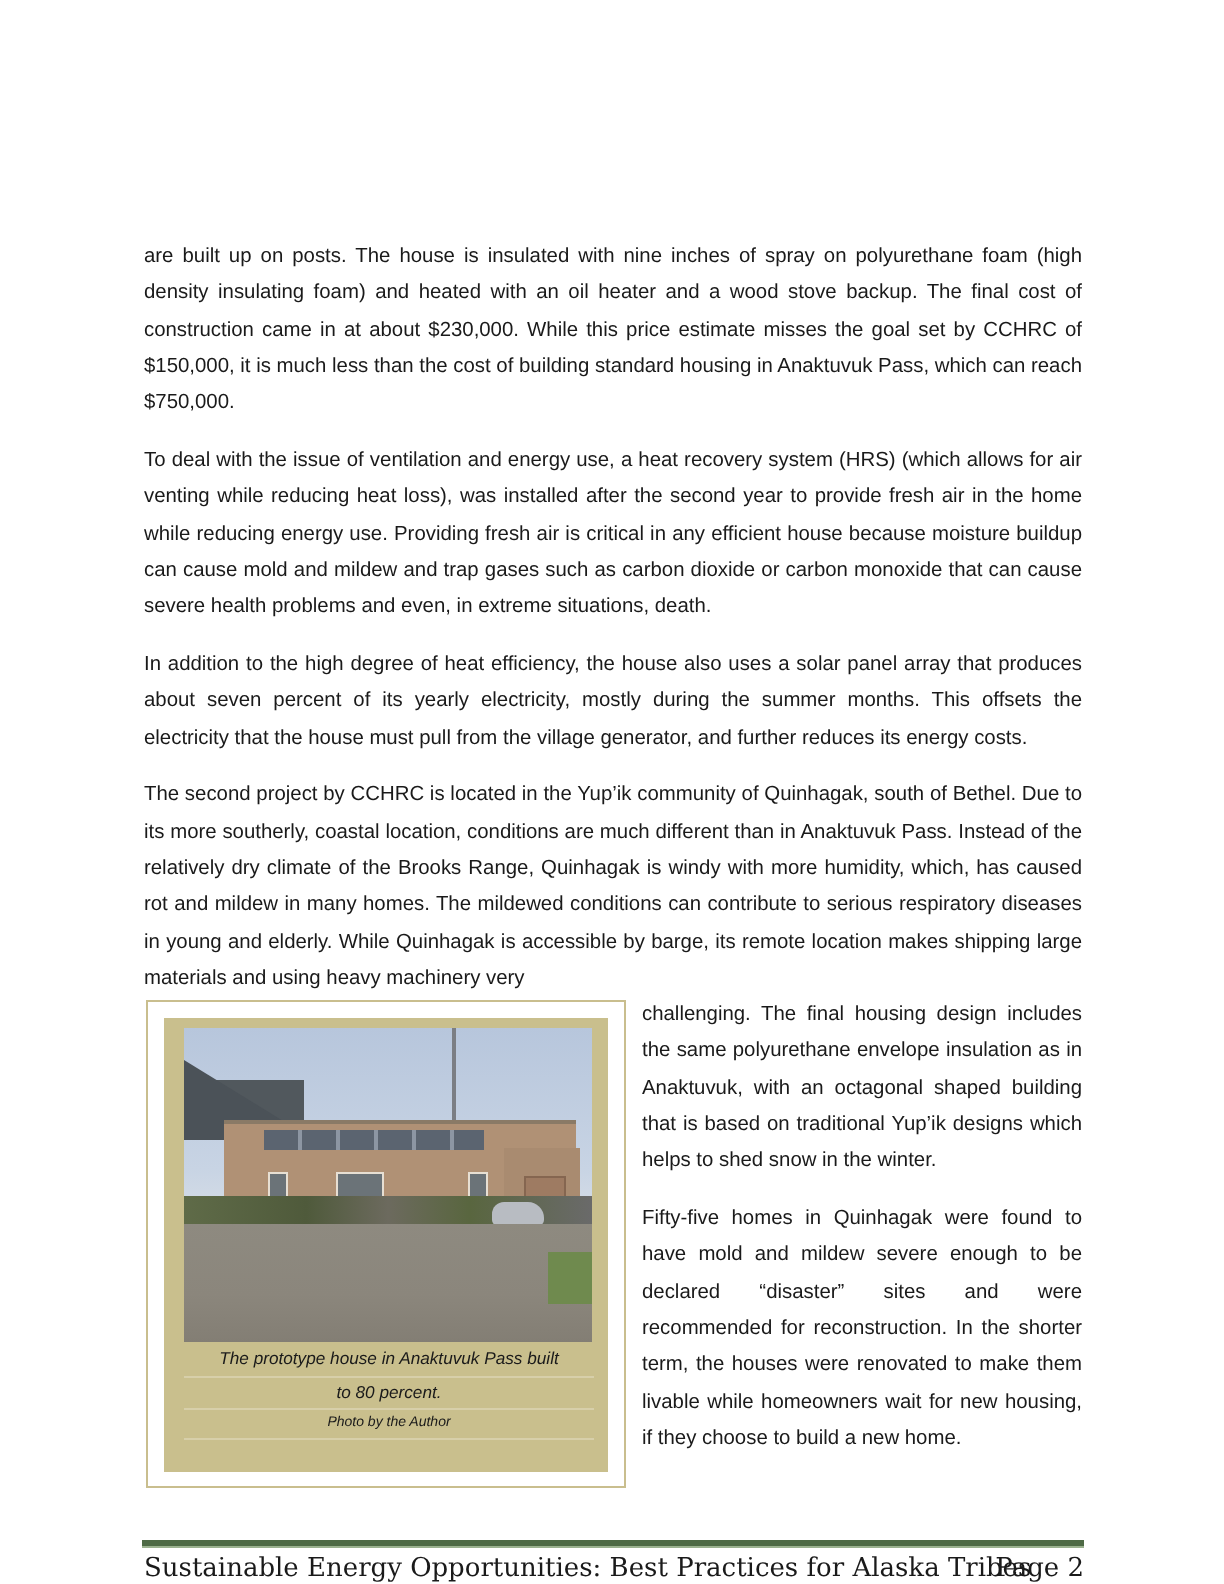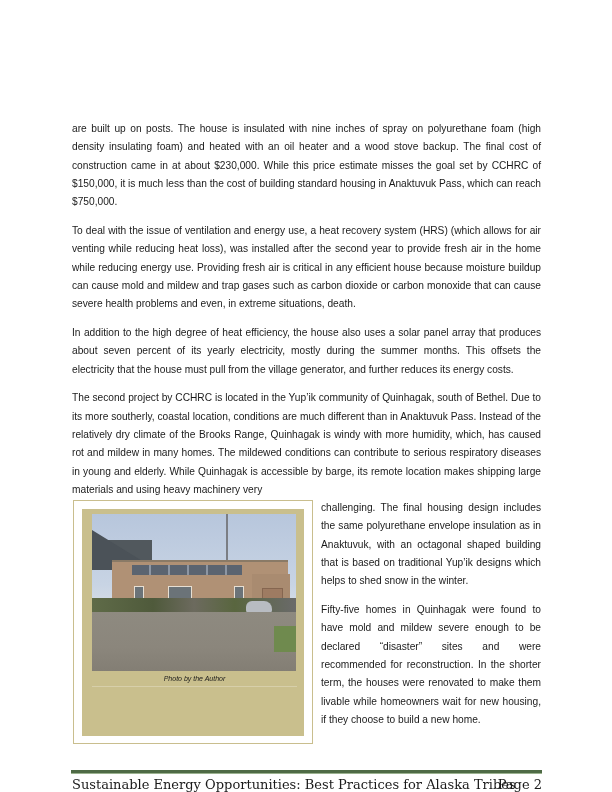--- a/index.html
+++ b/index.html
@@ -105,20 +105,22 @@
           <div class="win" style="left:42px;top:72px;"></div>
           <div class="win" style="left:76px;top:72px;width:22px;"></div>
           <div class="win" style="left:142px;top:72px;"></div>
           <div class="door"></div>
           <div class="shrubs"></div>
           <div class="boat"></div>
           <div class="ground"></div>
           <div class="grass"></div>
         </div>
         <div class="caption">
+          <span class="cap-line">The prototype house in Anaktuvuk Pass built</span>
+          <span class="cap-line">to 80 percent.</span>
           <span class="credit">Photo by the Author</span>
         </div>
       </div>
     </div>
     <p>challenging. The final housing design includes the same polyurethane envelope insulation as in Anaktuvuk, with an octagonal shaped building that is based on traditional Yup’ik designs which helps to shed snow in the winter.</p>
     <p>Fifty-five homes in Quinhagak were found to have mold and mildew severe enough to be declared “disaster” sites and were recommended for reconstruction. In the shorter term, the houses were renovated to make them livable while homeowners wait for new housing, if they choose to build a new home.</p>
   </div>
 
   <div class="footer-rule"></div>
   <div class="footer-left">Sustainable Energy Opportunities: Best Practices for Alaska Tribes</div>

